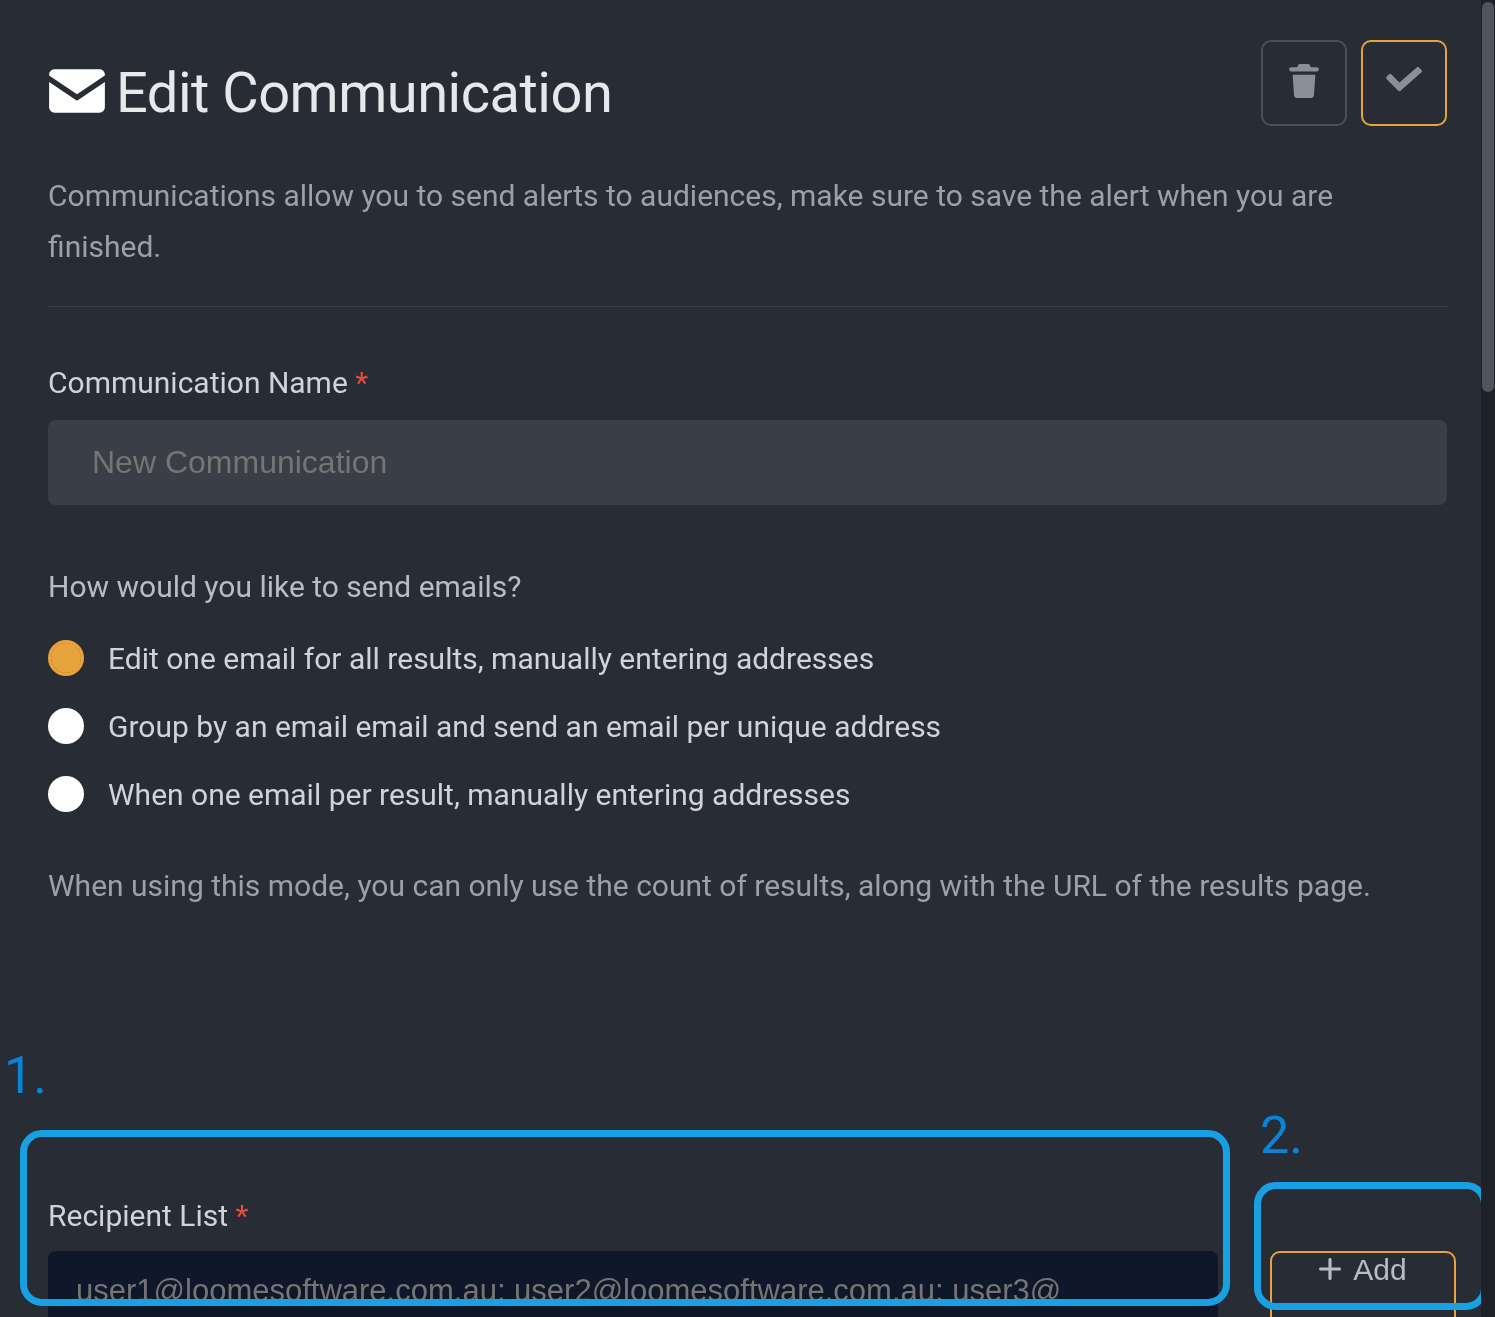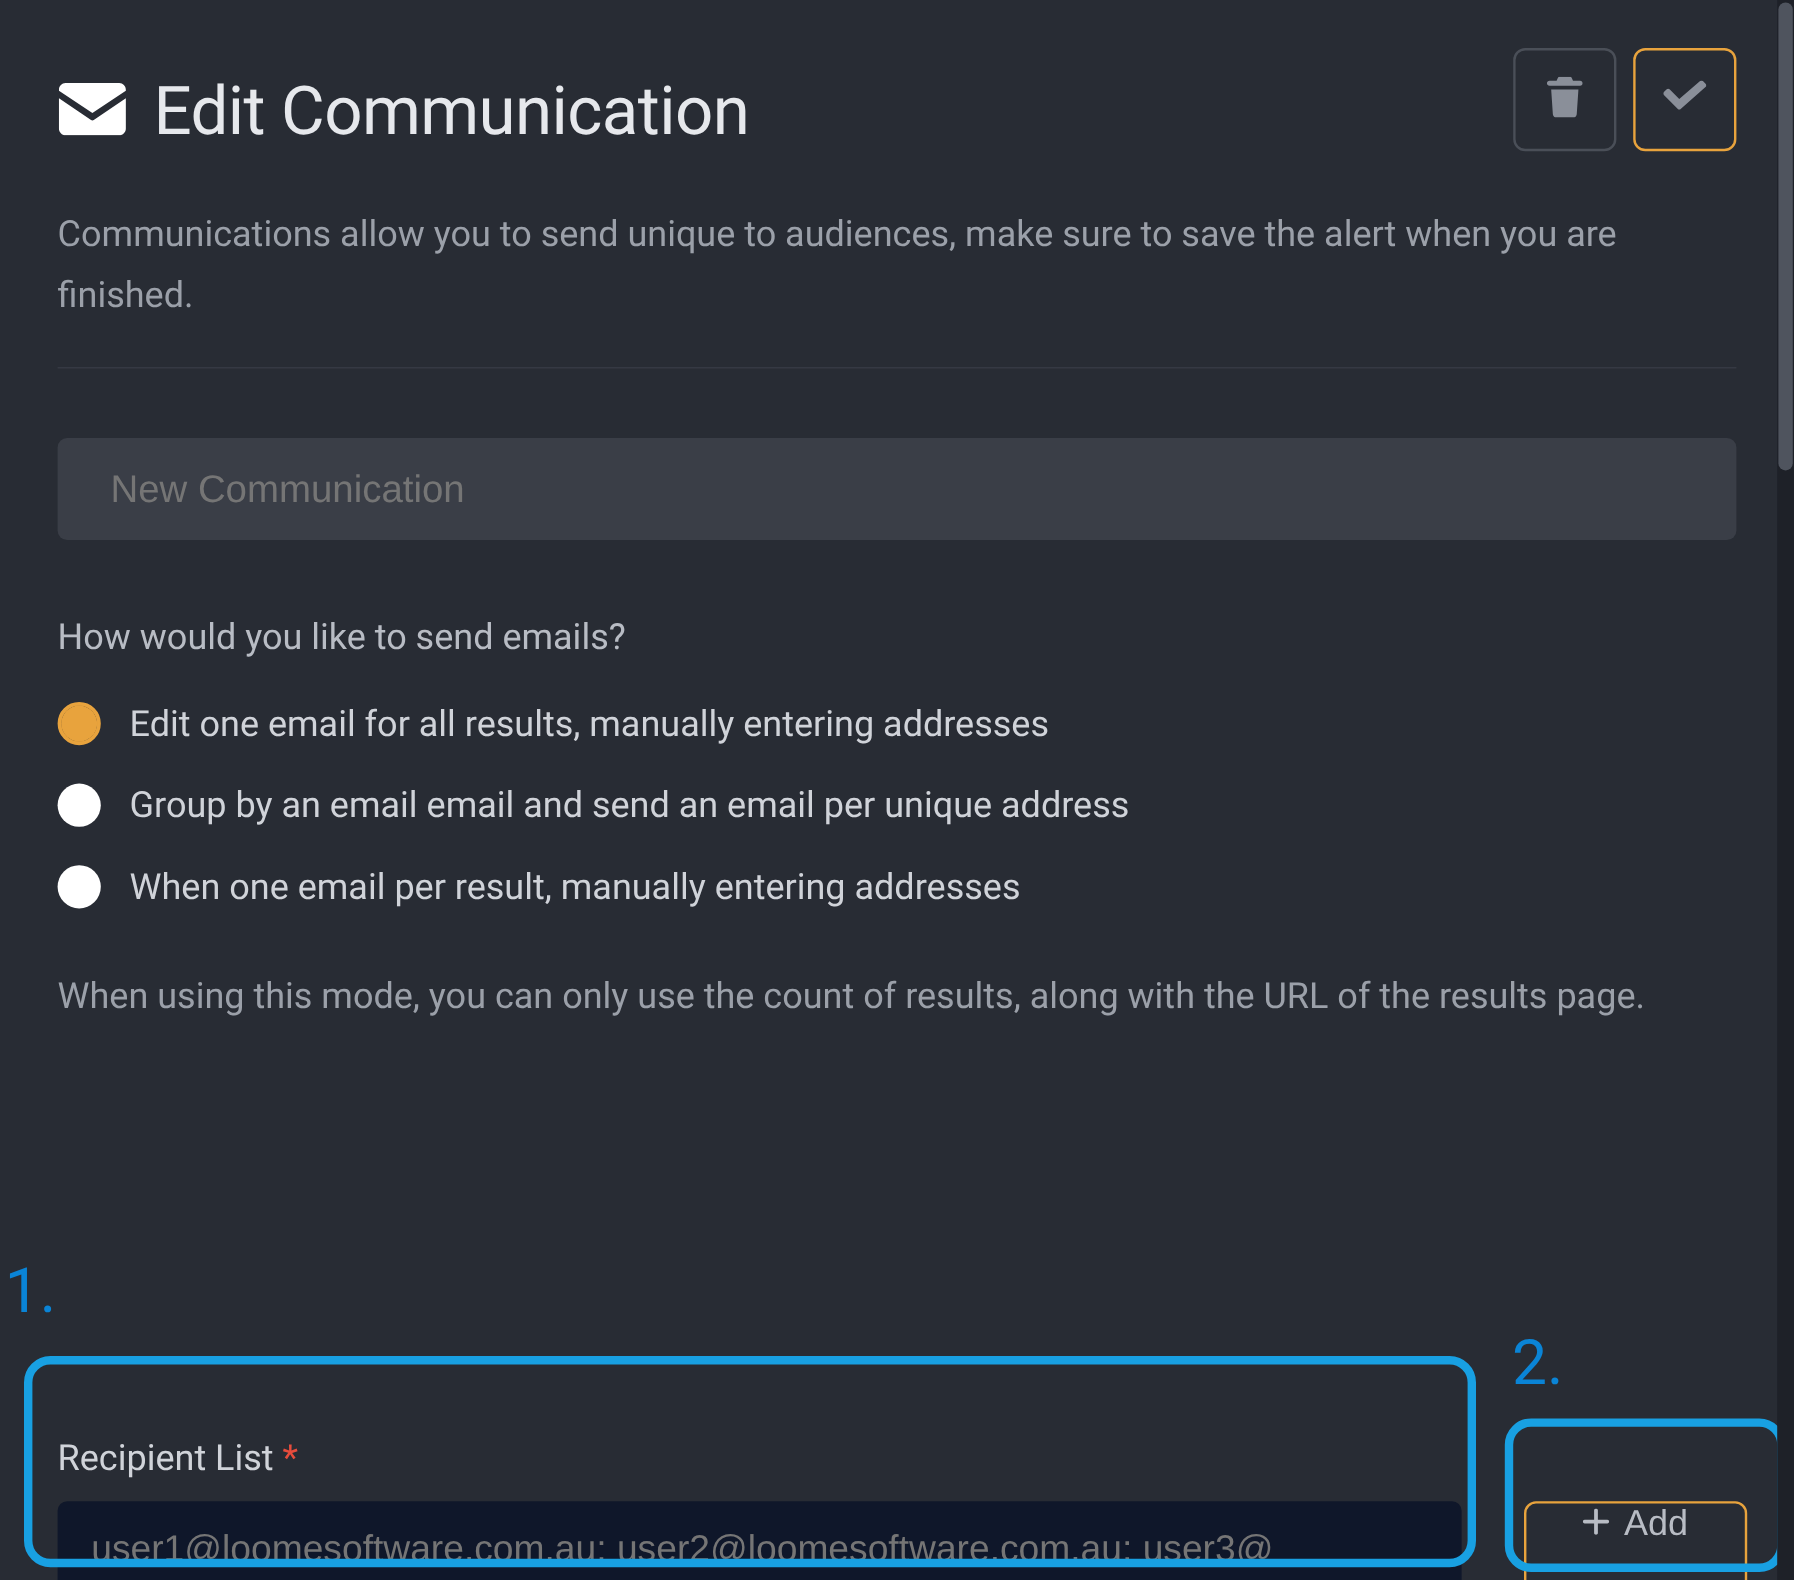--- a/index.html
+++ b/index.html
@@ -21,21 +21,21 @@
   }
   .header-row {
     display: flex;
     align-items: center;
     justify-content: space-between;
     margin-bottom: 44px;
   }
   .title-group {
     display: flex;
     align-items: center;
-    gap: 22px;
+    gap: 10px;
   }
   .title-group svg {
     width: 58px;
     height: 44px;
     fill: #ffffff;
   }
   h1 {
     font-size: 56px;
     font-weight: 400;
     color: #e6e8ec;
@@ -272,24 +272,28 @@
       <div class="icon-btn confirm">
         <span>
           <svg viewBox="0 0 512 400">
               <path d="M173 339L7 173c-9-9-9-24 0-34l34-34c9-9 24-9 34 0l115 115L438 8c9-9 24-9 34 0l34 34c9 9 9 24 0 34L207 339c-9 9-25 9-34 0z"></path>
             </svg>
         </span>
       </div>
     </div>
   </div>
 
-  <p class="subtitle">Communications allow you to send unique to audiences, make sure to save the alert when you are finished.</p>
+  <p class="subtitle">Communications allow you to send alerts to audiences, make sure to save the alert when you are finished.</p>
 
   <hr class="divider">
 
+  <div class="field-label">
+    <span>Communication Name</span>
+    <span class="required">*</span>
+  </div>
   <input class="text-input" type="text" placeholder="New Communication" style="">
 
   <p class="question">How would you like to send emails?</p>
 
   <div class="radio-group">
     <div class="radio-row">
       <div class="radio selected"></div>
       <span class="radio-label">Edit one email for all results, manually entering addresses</span>
     </div>
     <div class="radio-row">

